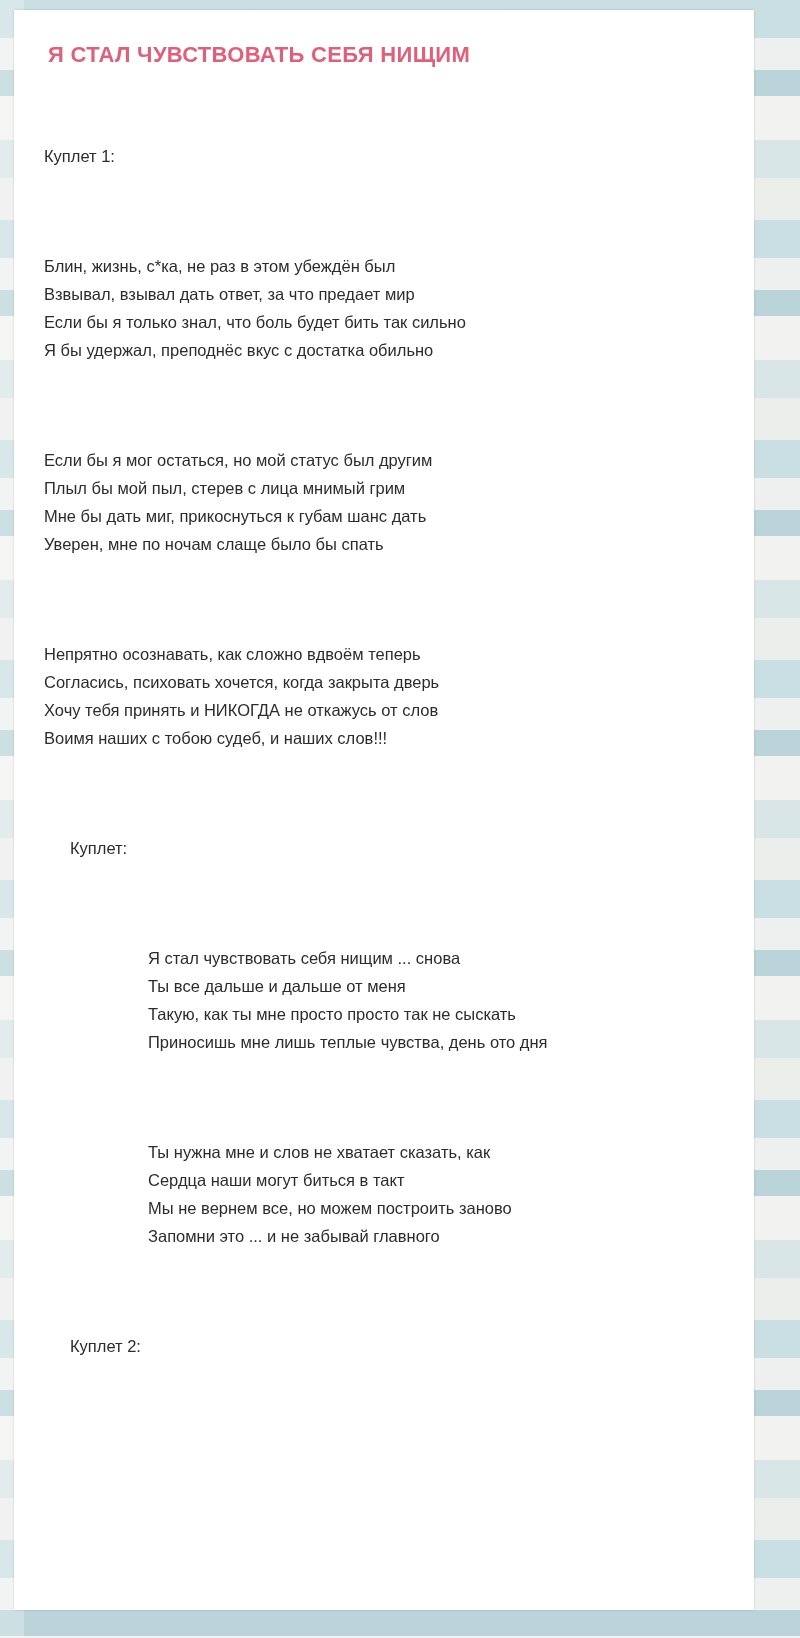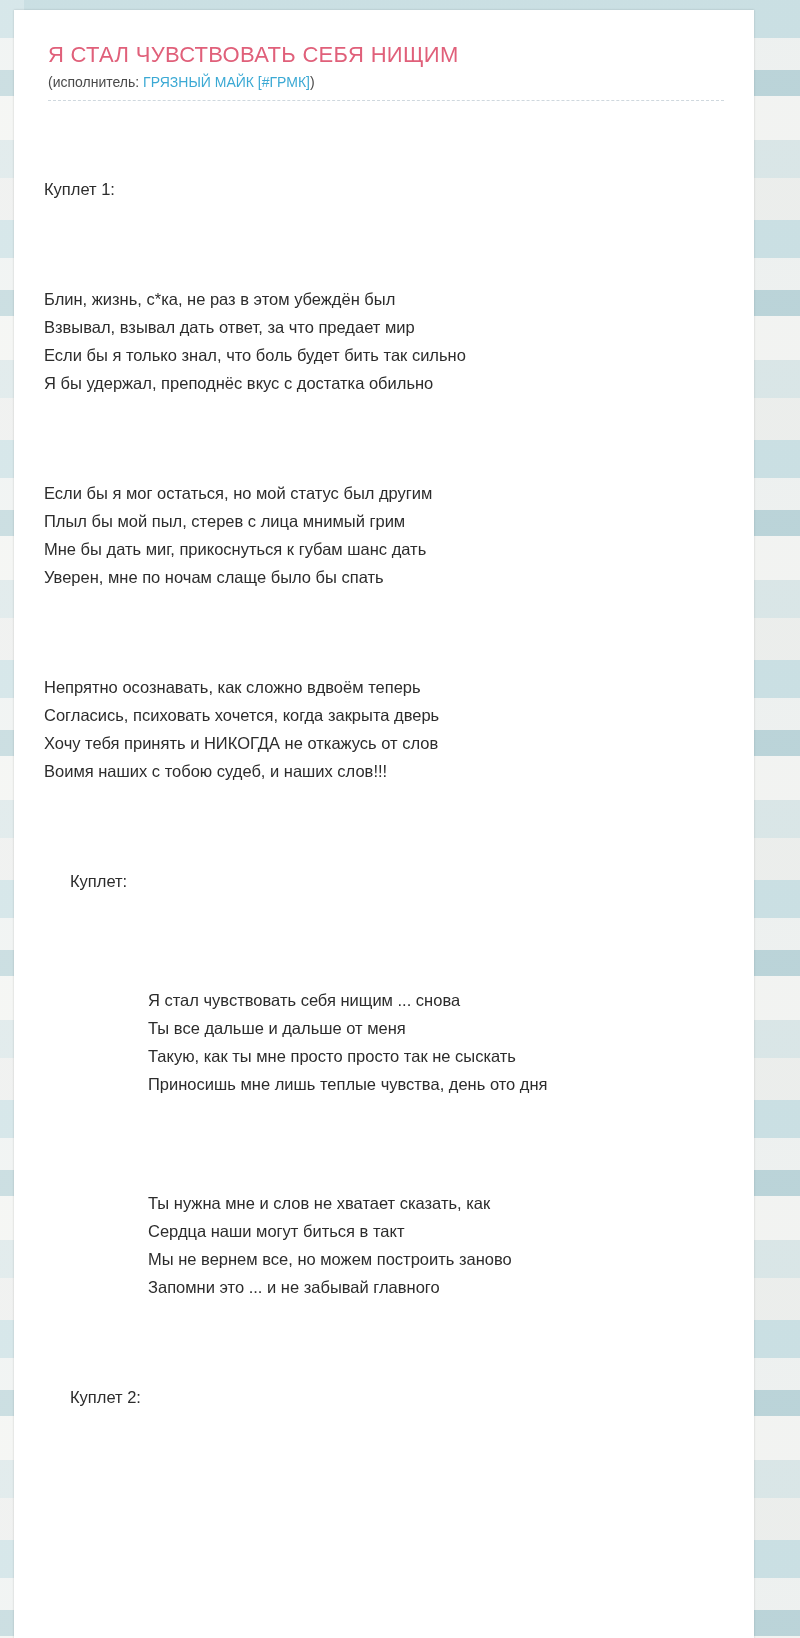--- a/index.html
+++ b/index.html
@@ -45,21 +45,21 @@
     width: 740px;
     min-height: 1600px;
     background: #ffffff;
     box-shadow: 0 0 2px rgba(0,0,0,0.18);
     box-sizing: border-box;
     padding: 26px 30px 20px 30px;
   }
 
   h1.song-title {
     font-size: 22px;
-    font-weight: normal;
+    font-weight: bold;
     color: #e0607a;
     margin: 6px 0 6px 4px;
     letter-spacing: 0.3px;
   }
 
   .artist-line {
     font-size: 14px;
     color: #4a4a4a;
     margin: 0 0 4px 4px;
     padding-bottom: 10px;
@@ -75,33 +75,32 @@
     font-size: 16.5px;
     line-height: 28px;
     color: #2c2c2c;
     white-space: pre-wrap;
   }
   .block {
     margin: 0 0 26px 0;
     white-space: pre-wrap;
   }
   .block.indent-1 { padding-left: 26px; }
-  .block.indent-2 { padding-left: 104px; margin-top: 9px; }
+  .block.indent-2 { padding-left: 104px; }
 </style>
 </head>
 <body>
 
 <div class="bg-stripes"></div>
 <div class="bg-left"></div>
 
 <div class="page">
 
   <h1 class="song-title">Я СТАЛ ЧУВСТВОВАТЬ СЕБЯ НИЩИМ</h1>
 
-  <div class="artist-line"><span>(исполнитель: </span><a class="artist-link" href="#">ГРЯЗНЫЙ МАЙК [#ГРМК]</a><span>)</span></div>
 
   <div class="lyrics">
     <div class="block">Куплет 1:</div>
     <div class="block">Блин, жизнь, с*ка, не раз в этом убеждён был
 Взвывал, взывал дать ответ, за что предает мир
 Если бы я только знал, что боль будет бить так сильно
 Я бы удержал, преподнёс вкус с достатка обильно</div>
     <div class="block">Если бы я мог остаться, но мой статус был другим
 Плыл бы мой пыл, стерев с лица мнимый грим
 Мне бы дать миг, прикоснуться к губам шанс дать

